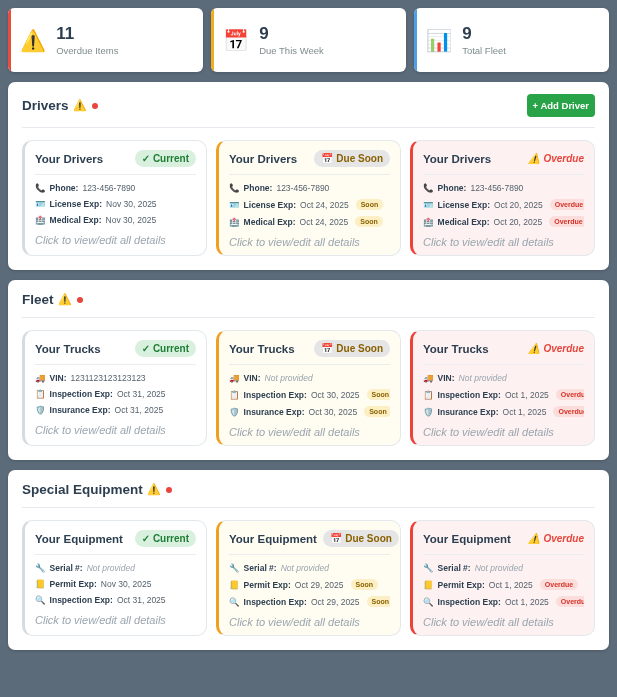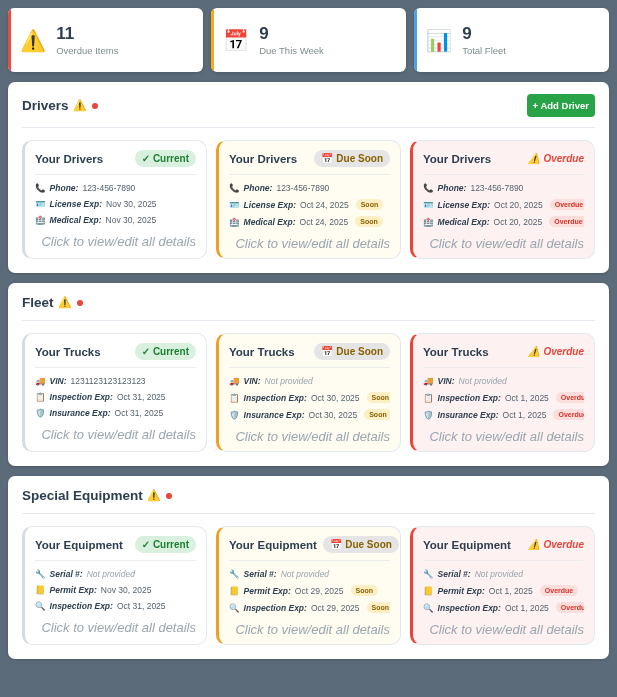--- a/index.html
+++ b/index.html
@@ -146,37 +146,37 @@
   .field {
     display: flex;
     align-items: center;
     gap: 4px;
     font-size: 8.5px;
     color: #4a5763;
     white-space: nowrap;
     overflow: hidden;
   }
   .field-icon { font-size: 8.5px; flex: 0 0 auto; }
-  .field-label { font-weight: bold; color: #2c3e50; font-style: italic; }
+  .field-label { font-weight: bold; color: #2c3e50; }
   .field-value { color: #55616d; }
   .field-value.muted { color: #98a3ad; font-style: italic; }
 
   .pill {
     font-size: 7px;
     font-weight: bold;
     border-radius: 7px;
     padding: 2px 5px;
     margin-left: 3px;
   }
   .pill.p-soon { background: #fcefc4; color: #8a6100; }
   .pill.p-overdue { background: #fbdedc; color: #d63026; }
 
   .ecard-foot {
-    text-align: right;
-    font-size: 13px;
+    text-align: left;
+    font-size: 11px;
     font-style: italic;
     color: #9aa5af;
     padding-top: 9px;
   }
 </style>
 </head>
 <body>
 
 <div class="page">
 

